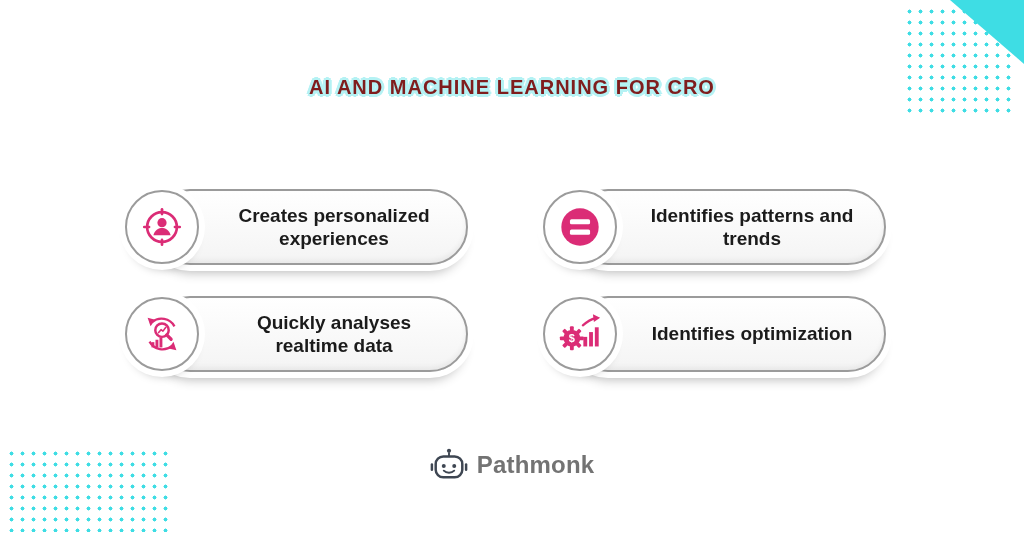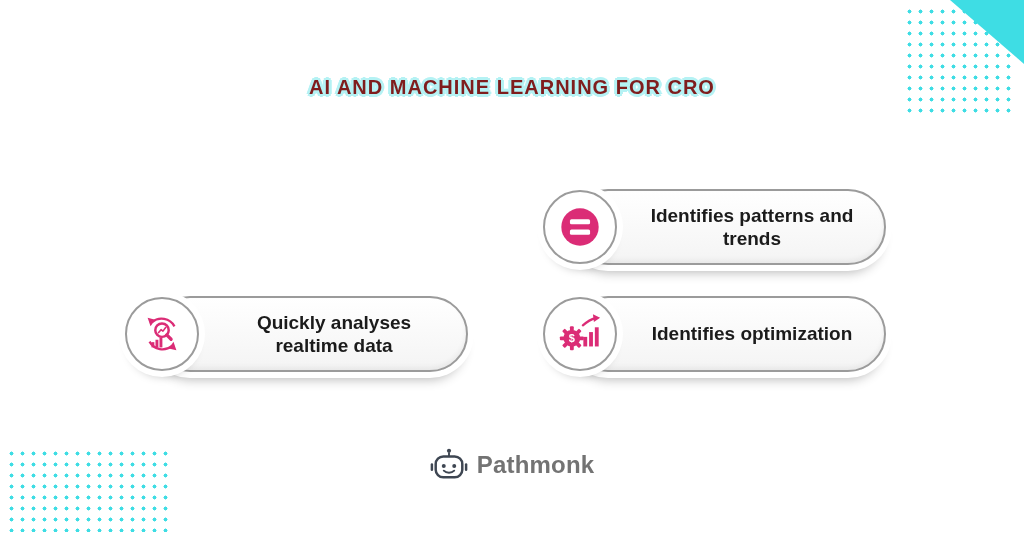--- a/index.html
+++ b/index.html
@@ -63,20 +63,36 @@
 <body>
 
 <div class="canvas">
 
   <div class="dots dots-tr"></div>
   <div class="corner-triangle"></div>
   <div class="dots dots-bl"></div>
 
   <h1 class="title">AI AND MACHINE LEARNING FOR CRO</h1>
 
+  <div class="card c1">
+    <div class="pill">
+      <span class="pill-label">Creates personalized experiences</span>
+    </div>
+    <div class="badge">
+      <svg viewBox="0 0 48 48">
+        <circle cx="24" cy="24" r="15.5" fill="none" stroke="#DB2C76" stroke-width="2.8"></circle>
+        <line x1="24" y1="5.5" x2="24" y2="10.5" stroke="#DB2C76" stroke-width="2.8" stroke-linecap="round"></line>
+        <line x1="24" y1="37.5" x2="24" y2="42.5" stroke="#DB2C76" stroke-width="2.8" stroke-linecap="round"></line>
+        <line x1="5.5" y1="24" x2="10.5" y2="24" stroke="#DB2C76" stroke-width="2.8" stroke-linecap="round"></line>
+        <line x1="37.5" y1="24" x2="42.5" y2="24" stroke="#DB2C76" stroke-width="2.8" stroke-linecap="round"></line>
+        <circle cx="24" cy="19.5" r="4.8" fill="#DB2C76"></circle>
+        <path d="M15 32.5 C 16.5 26.5, 21 25 24 25 C 27 25 31.5 26.5 33 32.5 Z" fill="#DB2C76"></path>
+      </svg>
+    </div>
+  </div>
 
   <div class="card c2">
     <div class="pill">
       <span class="pill-label">Identifies patterns and trends</span>
     </div>
     <div class="badge">
       <svg viewBox="0 0 48 48">
         <circle cx="24" cy="24" r="19.5" fill="#DB2C76"></circle>
         <rect x="13.5" y="15.8" width="21" height="5.4" rx="1.6" fill="#ffffff"></rect>
         <rect x="13.5" y="26.6" width="21" height="5.4" rx="1.6" fill="#ffffff"></rect>

